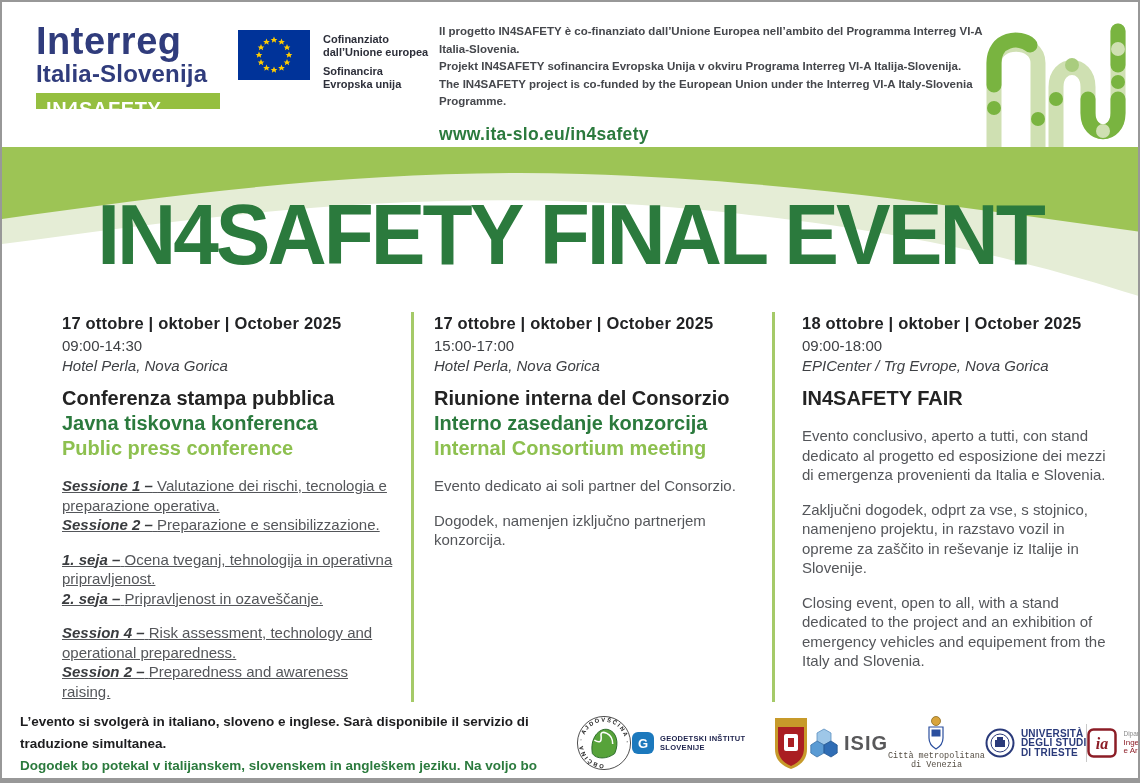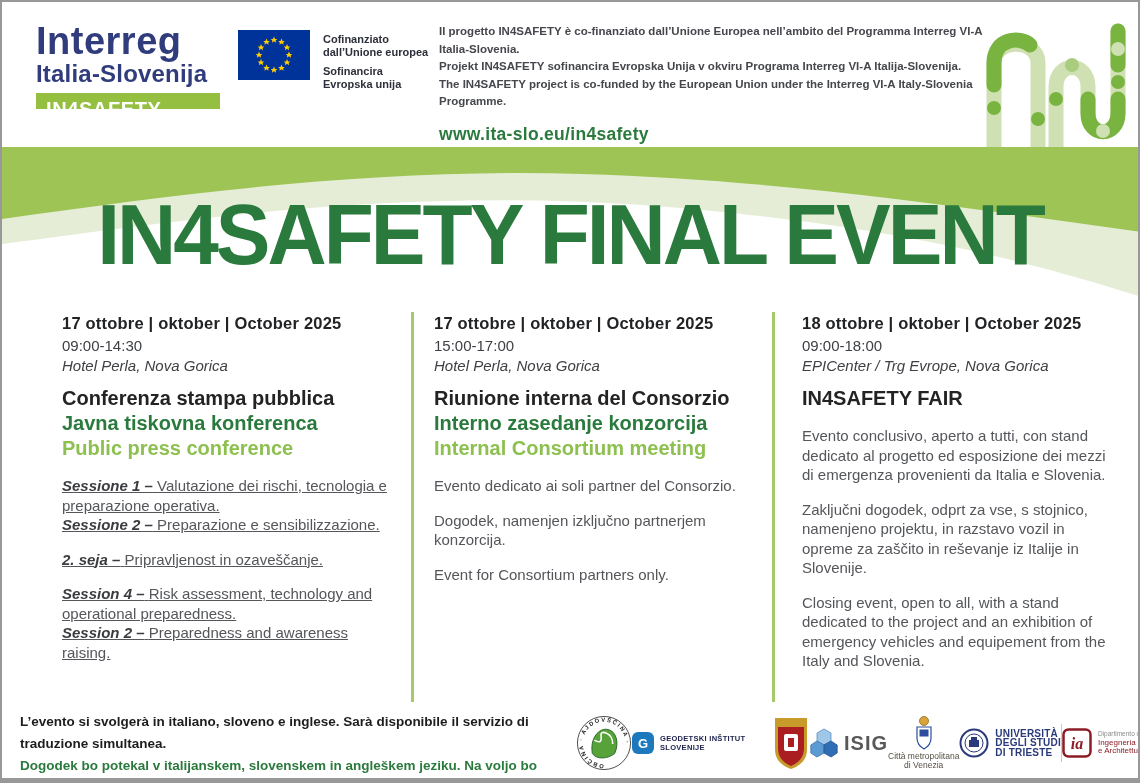--- a/index.html
+++ b/index.html
@@ -49,21 +49,21 @@
   
   .fnotes{position:absolute;left:18px;top:709px;width:545px;font-size:13.5px;font-weight:bold;line-height:22px;}
   .fn-it{color:#1d1d1f;}
   .fn-sl{color:#2b7a3d;}
   .flogos{position:absolute;left:574px;top:704px;width:562px;height:74px;
           display:flex;align-items:center;justify-content:space-between;}
   .logo{display:flex;align-items:center;gap:6px;flex-shrink:0;}
   .gis-label{font-size:7.5px;font-weight:bold;color:#20254f;letter-spacing:.3px;width:112px;}
   .isig-label{font-size:20px;font-weight:bold;color:#58585a;letter-spacing:1px;}
   .venezia{flex-direction:column;gap:2px;}
-  .venezia-label{font-family:Liberation Sans, sans-serif;font-size:8.5px;color:#564f45;text-align:center;line-height:9.5px;}
+  .venezia-label{font-family:Liberation Mono, monospace;font-size:8.5px;color:#564f45;text-align:center;line-height:9.5px;}
   .units-label{font-size:10px;font-weight:bold;color:#2a3a7a;line-height:9.5px;letter-spacing:.2px;}
   .logo-sep{width:1px;height:38px;background:#c9c9c9;flex-shrink:0;}
   .ia-text{line-height:8.5px;}
   .ia-dept{font-size:6.5px;color:#8a8a8a;}
   .ia-line{font-size:8px;font-weight:normal;color:#8c1d26;}
 </style>
 </head>
 <body>
 
 <div class="page">
@@ -143,20 +143,21 @@
       <div class="ctitle t-it">Conferenza stampa pubblica</div>
       <div class="ctitle t-sl">Javna tiskovna konferenca</div>
       <div class="ctitle t-en">Public press conference</div>
     </div>
     <div class="body">
       <div class="group">
         <p style="margin:0"><span class="lead">Sessione 1 –</span> <span>Valutazione dei rischi, tecnologia e preparazione operativa.</span></p>
         <p style="margin:0"><span class="lead">Sessione 2 –</span> <span>Preparazione e sensibilizzazione.</span></p>
       </div>
       <div class="group">
+        <p style="margin:0"><span class="lead">1. seja –</span> <span>Ocena tveganj, tehnologija in operativna pripravljenost.</span></p>
         <p style="margin:0"><span class="lead">2. seja –</span> <span>Pripravljenost in ozaveščanje.</span></p>
       </div>
       <div class="group">
         <p style="margin:0"><span class="lead">Session 4 –</span> <span>Risk assessment, technology and operational preparedness.</span></p>
         <p style="margin:0"><span class="lead">Session 2 –</span> <span>Preparedness and awareness raising.</span></p>
       </div>
     </div>
   </section>
 
   <div class="vdiv vdiv1"></div>
@@ -166,21 +167,20 @@
     <div class="time">15:00-17:00</div>
     <div class="venue">Hotel Perla, Nova Gorica</div>
     <div class="titles">
       <div class="ctitle t-it">Riunione interna del Consorzio</div>
       <div class="ctitle t-sl">Interno zasedanje konzorcija</div>
       <div class="ctitle t-en">Internal Consortium meeting</div>
     </div>
     <div class="body">
       <p class="para" style="margin-bottom:0">Evento dedicato ai soli partner del Consorzio.</p>
       <p class="para" style="margin-bottom:0">Dogodek, namenjen izključno partnerjem konzorcija.</p>
-      <p class="para" style="margin-bottom:0">Event for Consortium partners only.</p>
     </div>
   </section>
 
   <div class="vdiv vdiv2"></div>
 
   <section class="col col3">
     <div class="date">18 ottobre | oktober | October 2025</div>
     <div class="time">09:00-18:00</div>
     <div class="venue">EPICenter / Trg Evrope, Nova Gorica</div>
     <div class="titles">

